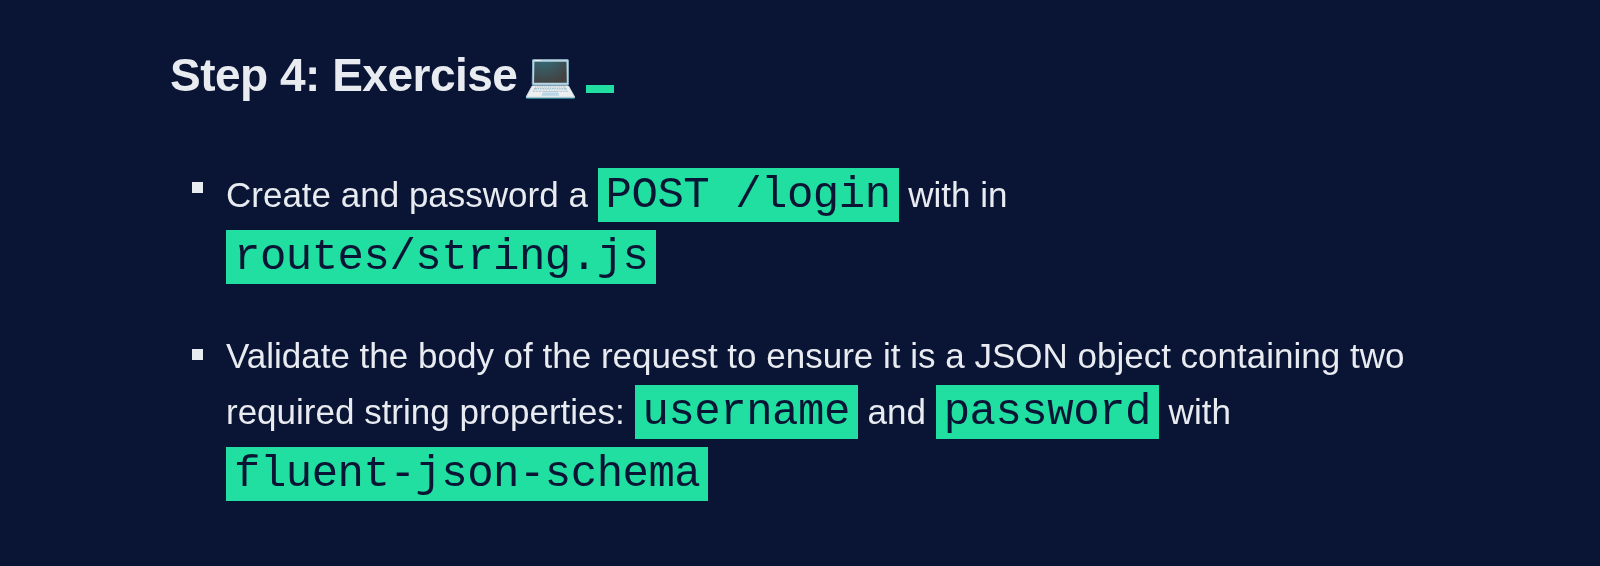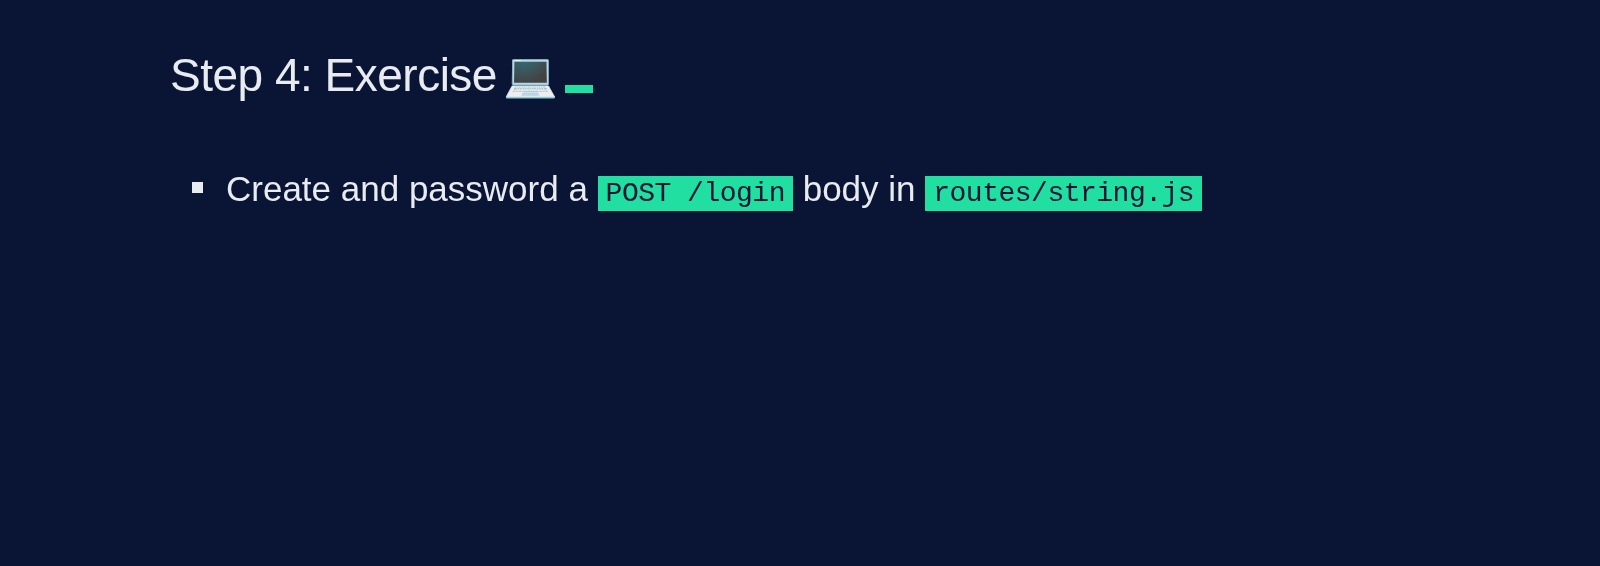--- a/index.html
+++ b/index.html
@@ -10,21 +10,21 @@
     body {
       width: 1600px;
       height: 566px;
       background-color: #0a1535;
       font-family: -apple-system, BlinkMacSystemFont, "Segoe UI", Helvetica, Arial, sans-serif;
       color: #e8ebf0;
       padding: 48px 0 0 0;
     }
     .heading {
       font-size: 46px;
-      font-weight: 400;
+      font-weight: 700;
       letter-spacing: -0.5px;
       margin-left: 170px;
       margin-bottom: 62px;
       display: flex;
       align-items: center;
     }
     .heading .emoji {
       margin-left: 6px;
       margin-right: 4px;
       font-size: 44px;
@@ -58,28 +58,29 @@
       top: 18px;
       width: 11px;
       height: 11px;
       background-color: #e8ebf0;
     }
     .code {
       font-family: ui-monospace, SFMono-Regular, "SF Mono", Menlo, Consolas, "Liberation Mono", monospace;
       background-color: #20dfa0;
       color: #0a1535;
       padding: 2px 8px 2px 8px;
-      font-size: 28px;
+      font-size: 44px;
       letter-spacing: -0.5px;
     }
   </style>
 </head>
 <body>
 
 <h1 class="heading">
   <span>Step 4: Exercise</span>
   <span class="emoji">💻</span>
   <span class="cursor"></span>
 </h1>
 
 <ul class="list">
-  <li class="list-item"><span>Create and password a </span><span class="code">POST /login</span><span> body in </span><span class="code">routes/string.js</span></li>
+  <li class="list-item"><span>Create and password a </span><span class="code">POST /login</span><span> with in </span><span class="code">routes/string.js</span></li>
+  <li class="list-item"><span>Validate the body of the request to ensure it is a JSON object containing two required string properties: </span><span class="code">username</span><span> and </span><span class="code">password</span><span> with </span><span class="code">fluent-json-schema</span></li>
 </ul>
 
 </body></html>

